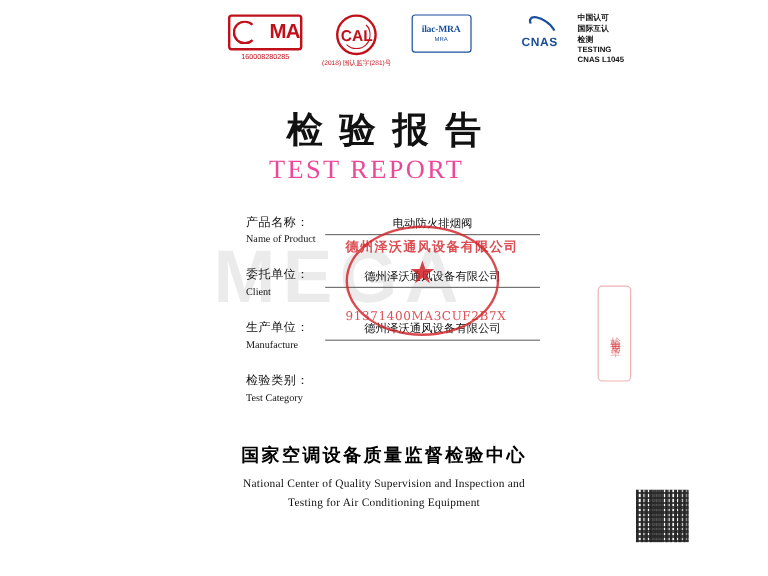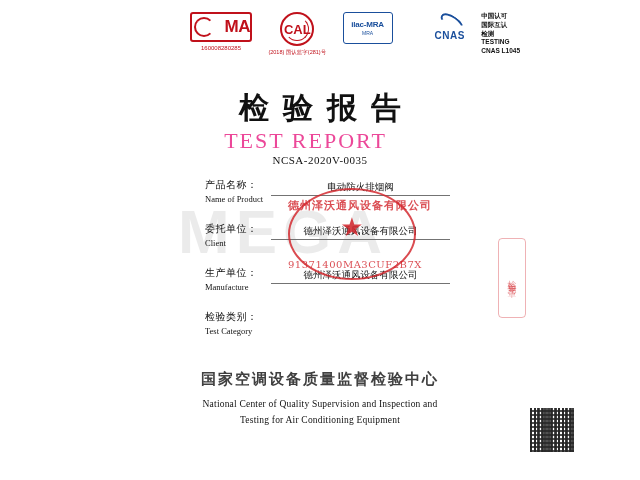--- a/index.html
+++ b/index.html
@@ -121,21 +121,21 @@
     border: 1px solid #1a4f9c;
     border-radius: 3px;
     display: flex;
     flex-direction: column;
     align-items: center;
     justify-content: center;
     box-sizing: border-box;
     background: #fff;
   }
   .ilac-top {
-    font-family: Liberation Sans, sans-serif;
+    font-family: Liberation Serif, serif;
     font-size: 8px;
     color: #1a4f9c;
     font-weight: bold;
     letter-spacing: -0.2px;
   }
   .ilac-bot {
     font-family: "Liberation Sans", sans-serif;
     font-size: 5px;
     color: #1a4f9c;
     margin-top: 1px;
@@ -359,21 +359,21 @@
     top: 370px;
     left: 0;
     width: 640px;
     text-align: center;
   }
   .footer-cn {
     font-family: "DejaVu Serif", serif;
     font-size: 15px;
     font-weight: bold;
     letter-spacing: 2px;
-    color: #404040;
+    color: #000000;
   }
   .footer-en1 {
     font-family: "Liberation Serif", serif;
     font-size: 9.5px;
     color: #111;
     margin-top: 10px;
     letter-spacing: 0.2px;
   }
   .footer-en2 {
     font-family: "Liberation Serif", serif;
@@ -441,21 +441,20 @@
       <div class="zh">国际互认</div>
       <div class="zh">检测</div>
       <div class="en">TESTING</div>
       <div class="en">CNAS L1045</div>
     </div>
 
   </div>
 
   <div class="title-cn">检验报告</div>
   <div class="title-en">TEST REPORT</div>
-  <div class="report-no">NCSA-2020V-0035</div>
 
   <div class="watermark">MEGA</div>
 
   <div class="fields">
 
     <div class="field">
       <div class="field-label">
         <div class="lab-cn">产品名称：</div>
         <div class="lab-en">Name of Product</div>
       </div>

